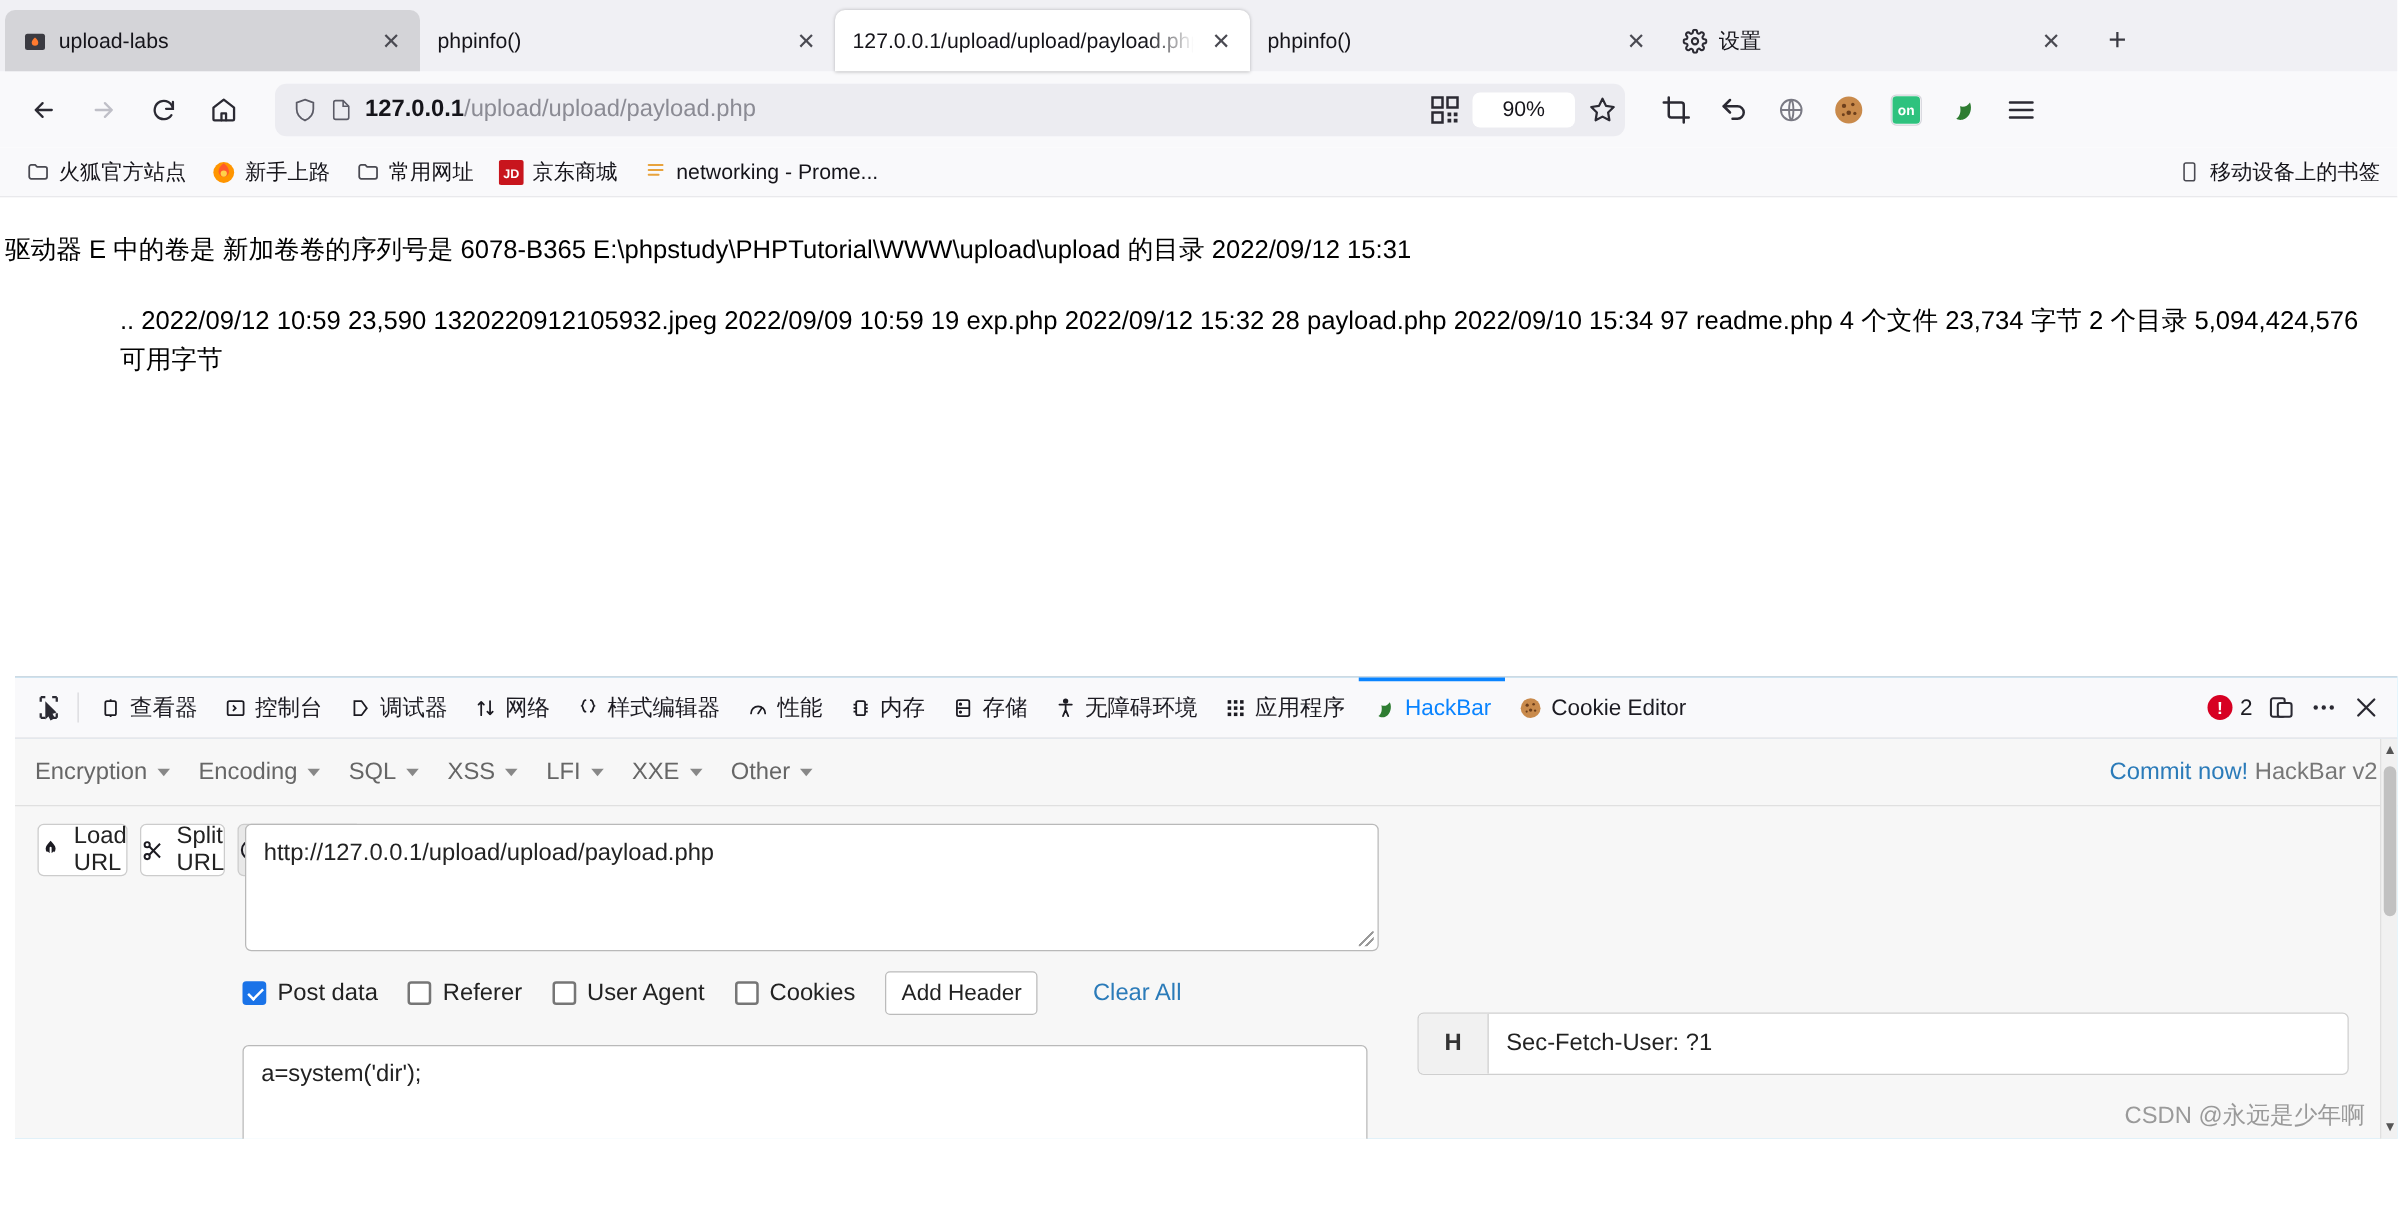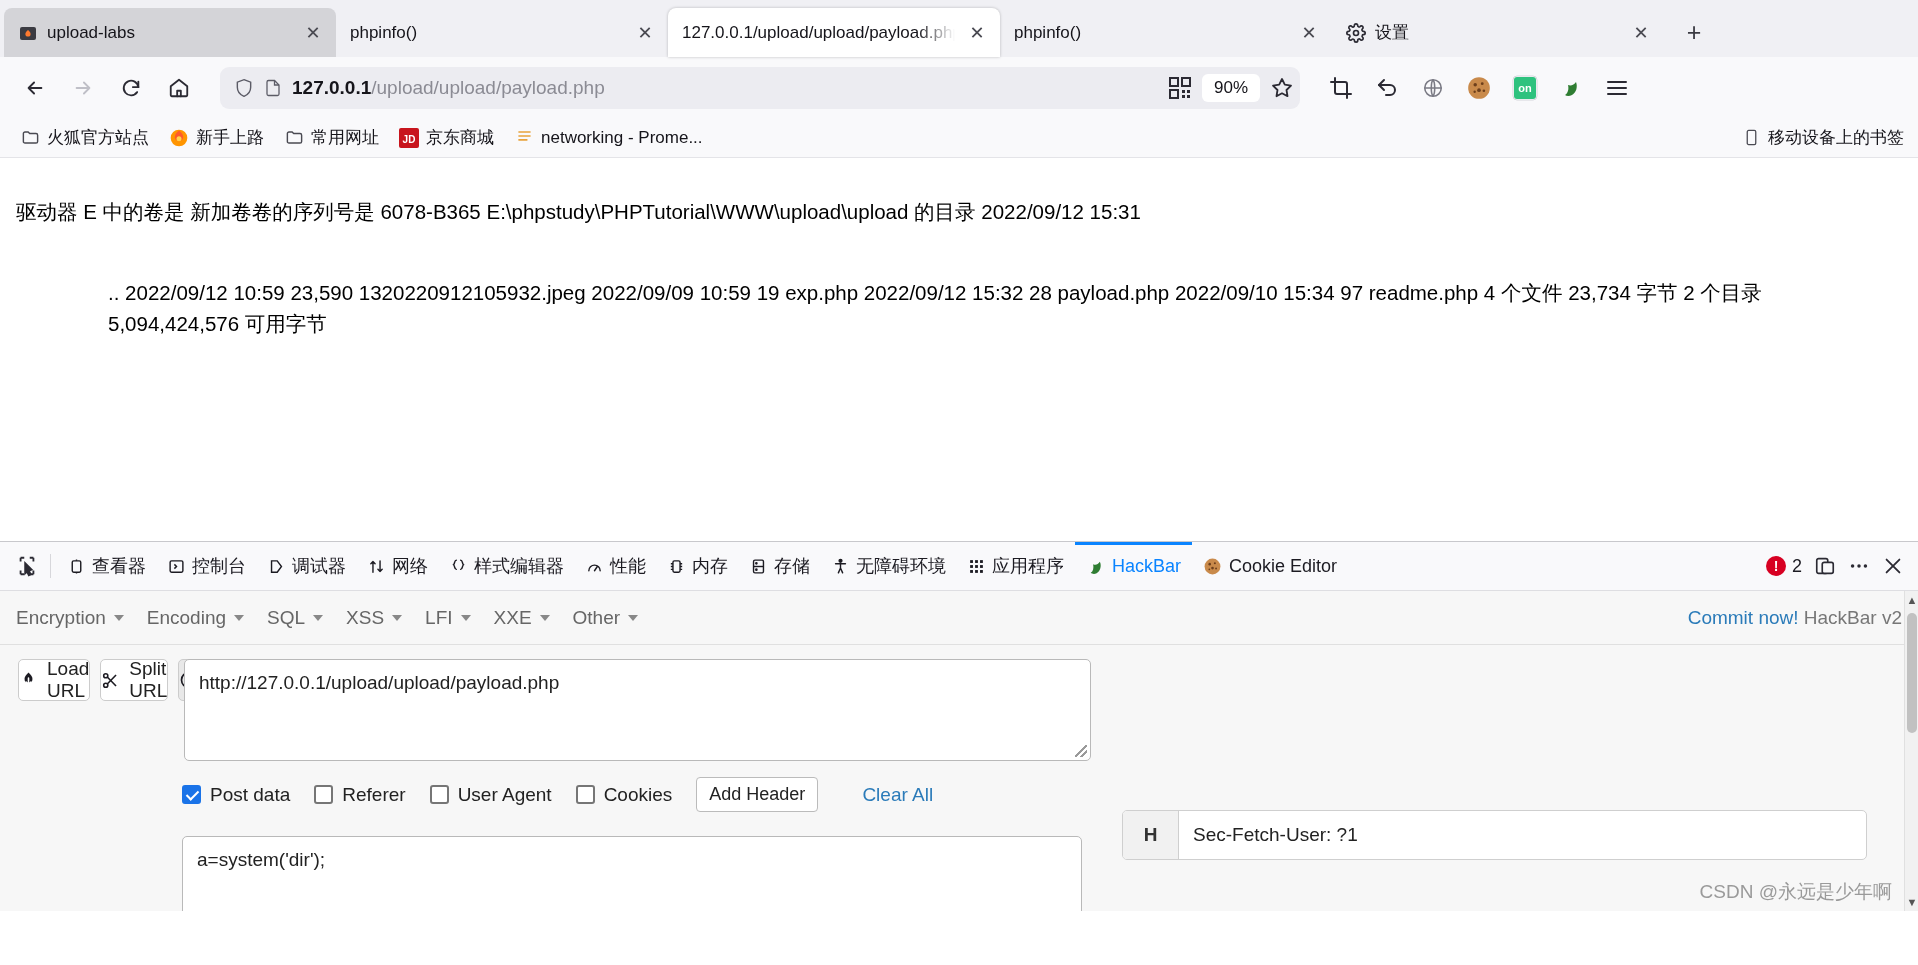--- a/index.html
+++ b/index.html
@@ -58,21 +58,21 @@
   .navbtn.disabled { color: #bfbfc7; }
   .urlbar {
     flex: 1 1 auto; height: 42px; background: #ececf1;
     border-radius: 9px; margin: 0 14px 0 14px;
     display: flex; align-items: center; padding: 0 6px 0 14px; gap: 10px;
     max-width: 1080px;
   }
   .url-text { flex: 1 1 auto; font-size: 19px; color: #8b8b94; white-space: nowrap; }
   .url-text b { color: #15141a; font-weight: 700; }
   .zoom-pill {
-    background: #ffffff; border-radius: 6px; padding: 3px 12px;
+    background: #ffffff; border-radius: 6px; padding: 3px 24px;
     font-size: 17px; color: #15141a; line-height: 22px;
   }
   .toolbar-right { display: flex; align-items: center; gap: 4px; }
   .extbtn { width: 42px; height: 42px; border-radius: 5px;
     display: flex; align-items: center; justify-content: center; }
 
   
   .bookmarks {
     height: 40px; background: #f9f9fb; display: flex; align-items: center;
     padding: 0 12px; gap: 4px; border-bottom: 1px solid #e4e4e8;
@@ -84,30 +84,30 @@
   }
   .bm-icon { width: 20px; height: 20px; display:flex; align-items:center; justify-content:center; flex:0 0 20px;}
   .bm-right { position: absolute; right: 14px; display:flex; align-items:center; gap:7px; font-size:17px; color:#15141a;}
 
   
   .page {
     background: #fff; height: 383px; overflow: hidden;
     padding: 14px 0 0 0; position: relative;
   }
   .page pre {
-    margin: 12px; font-family: "Liberation Sans", sans-serif;
+    margin: 0; font-family: "Liberation Sans", sans-serif;
     font-size: 20.5px; line-height: 1.52; color: #000;
     white-space: pre-wrap; word-break: break-word;
   }
   .dirline1 { padding: 12px 14px 0 4px; }
   .dirblock { padding: 26px 14px 0 34px; }
   .dirblock .ind { padding-left: 62px; display:block; }
 
   
-  .devtools { border-top: 1px solid #c8c8cc; background: #7dd3fc; }
+  .devtools { border-top: 1px solid #c8c8cc; background: #7dd3fc; margin-left: 12px; }
   .dt-tabs {
     height: 49px; display: flex; align-items: stretch;
     background: #f9f9fb; border-bottom: 1px solid #dedee2;
     padding-left: 6px; position: relative;
   }
   .dt-pick { width: 42px; display:flex; align-items:center; justify-content:center; color:#2b2a33; }
   .dt-sep { width:1px; background:#d7d7db; margin: 12px 6px 12px 2px; }
   .dt-tab {
     display: flex; align-items: center; gap: 7px; padding: 0 11px;
     font-size: 18px; color: #1c1b22; white-space: nowrap; position: relative;

